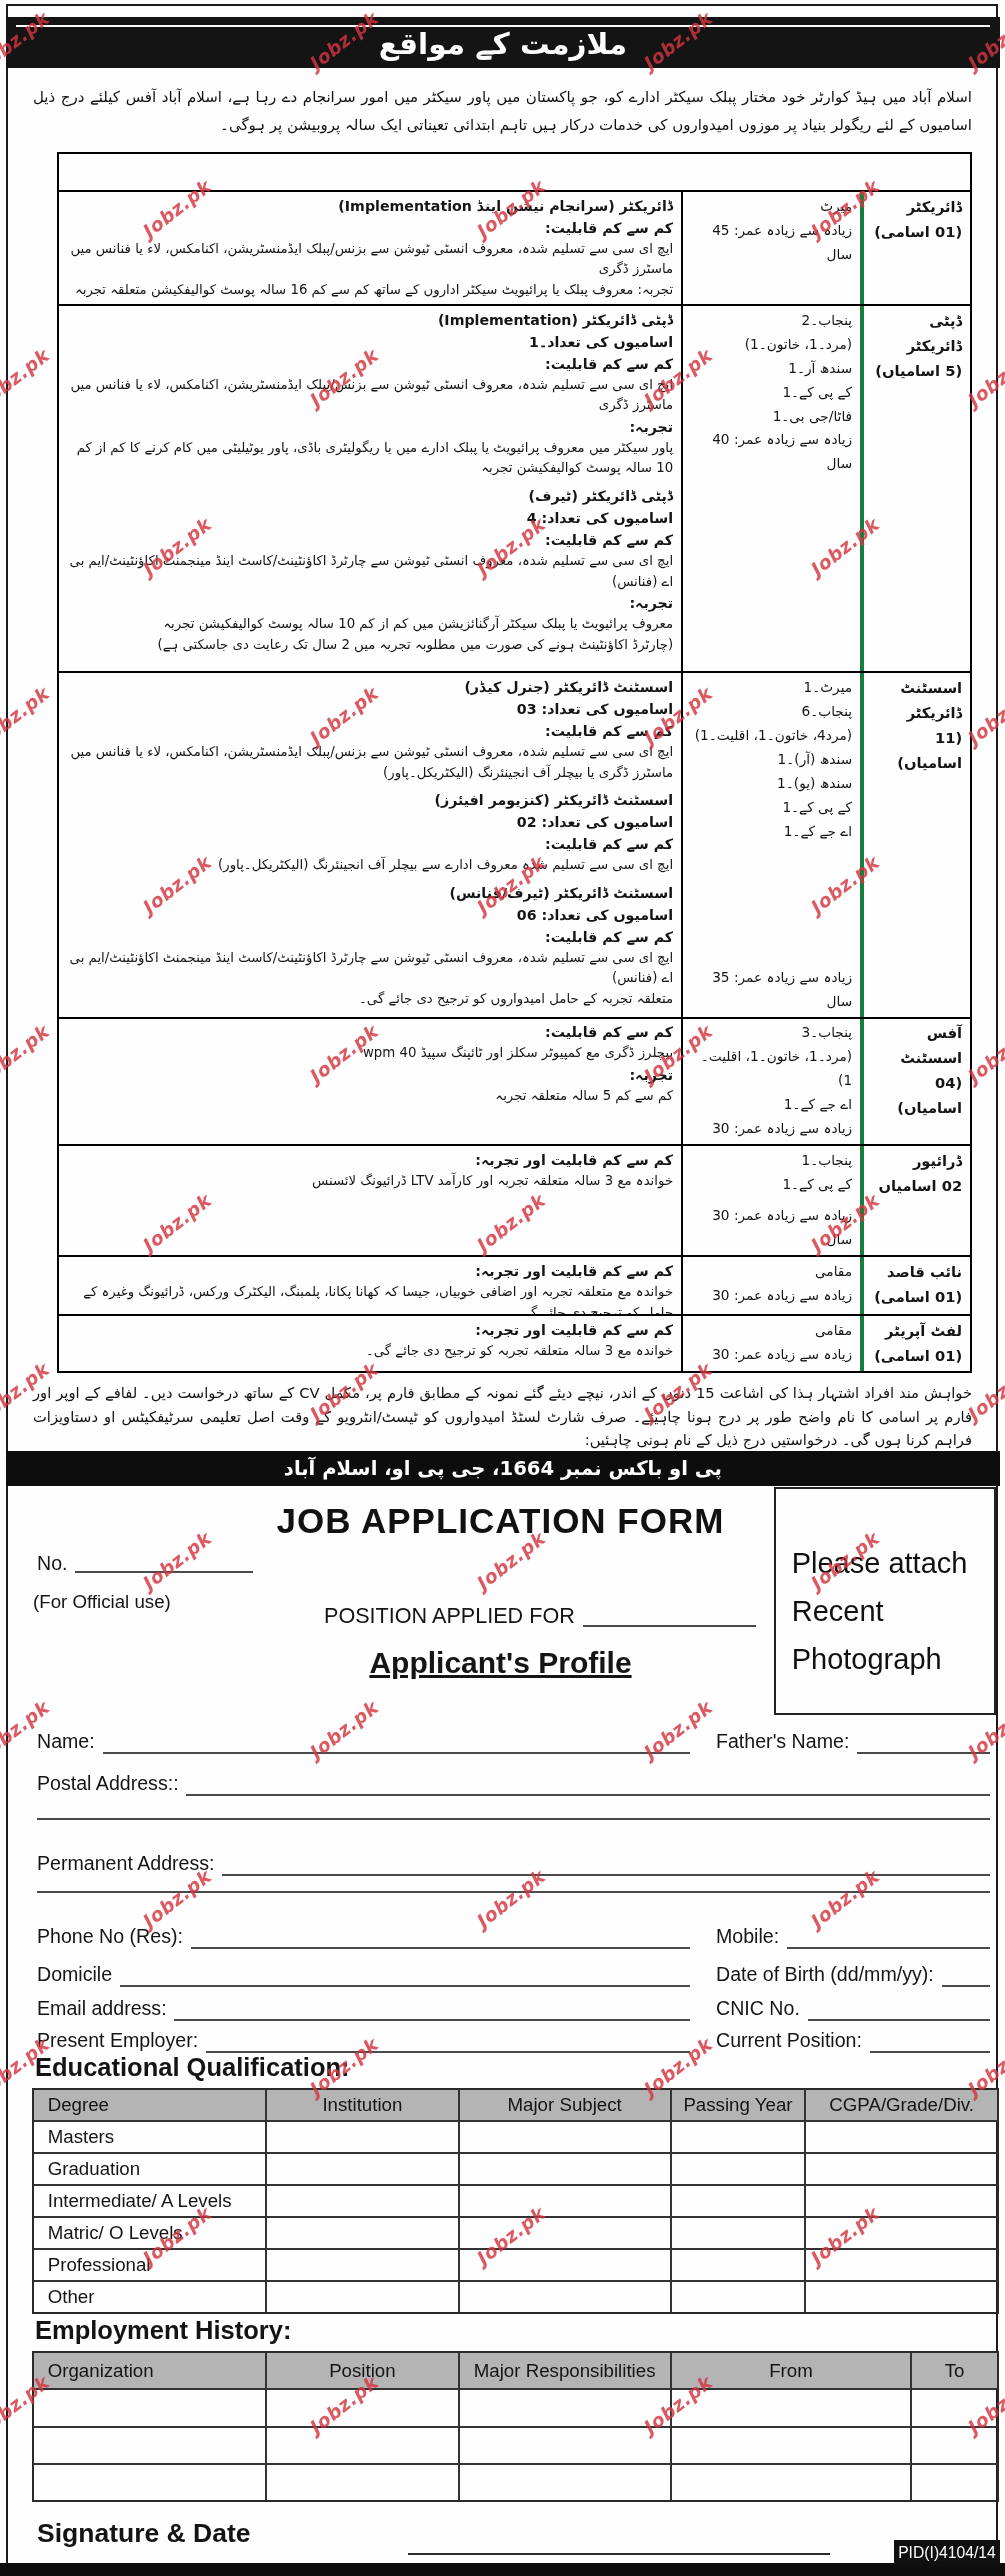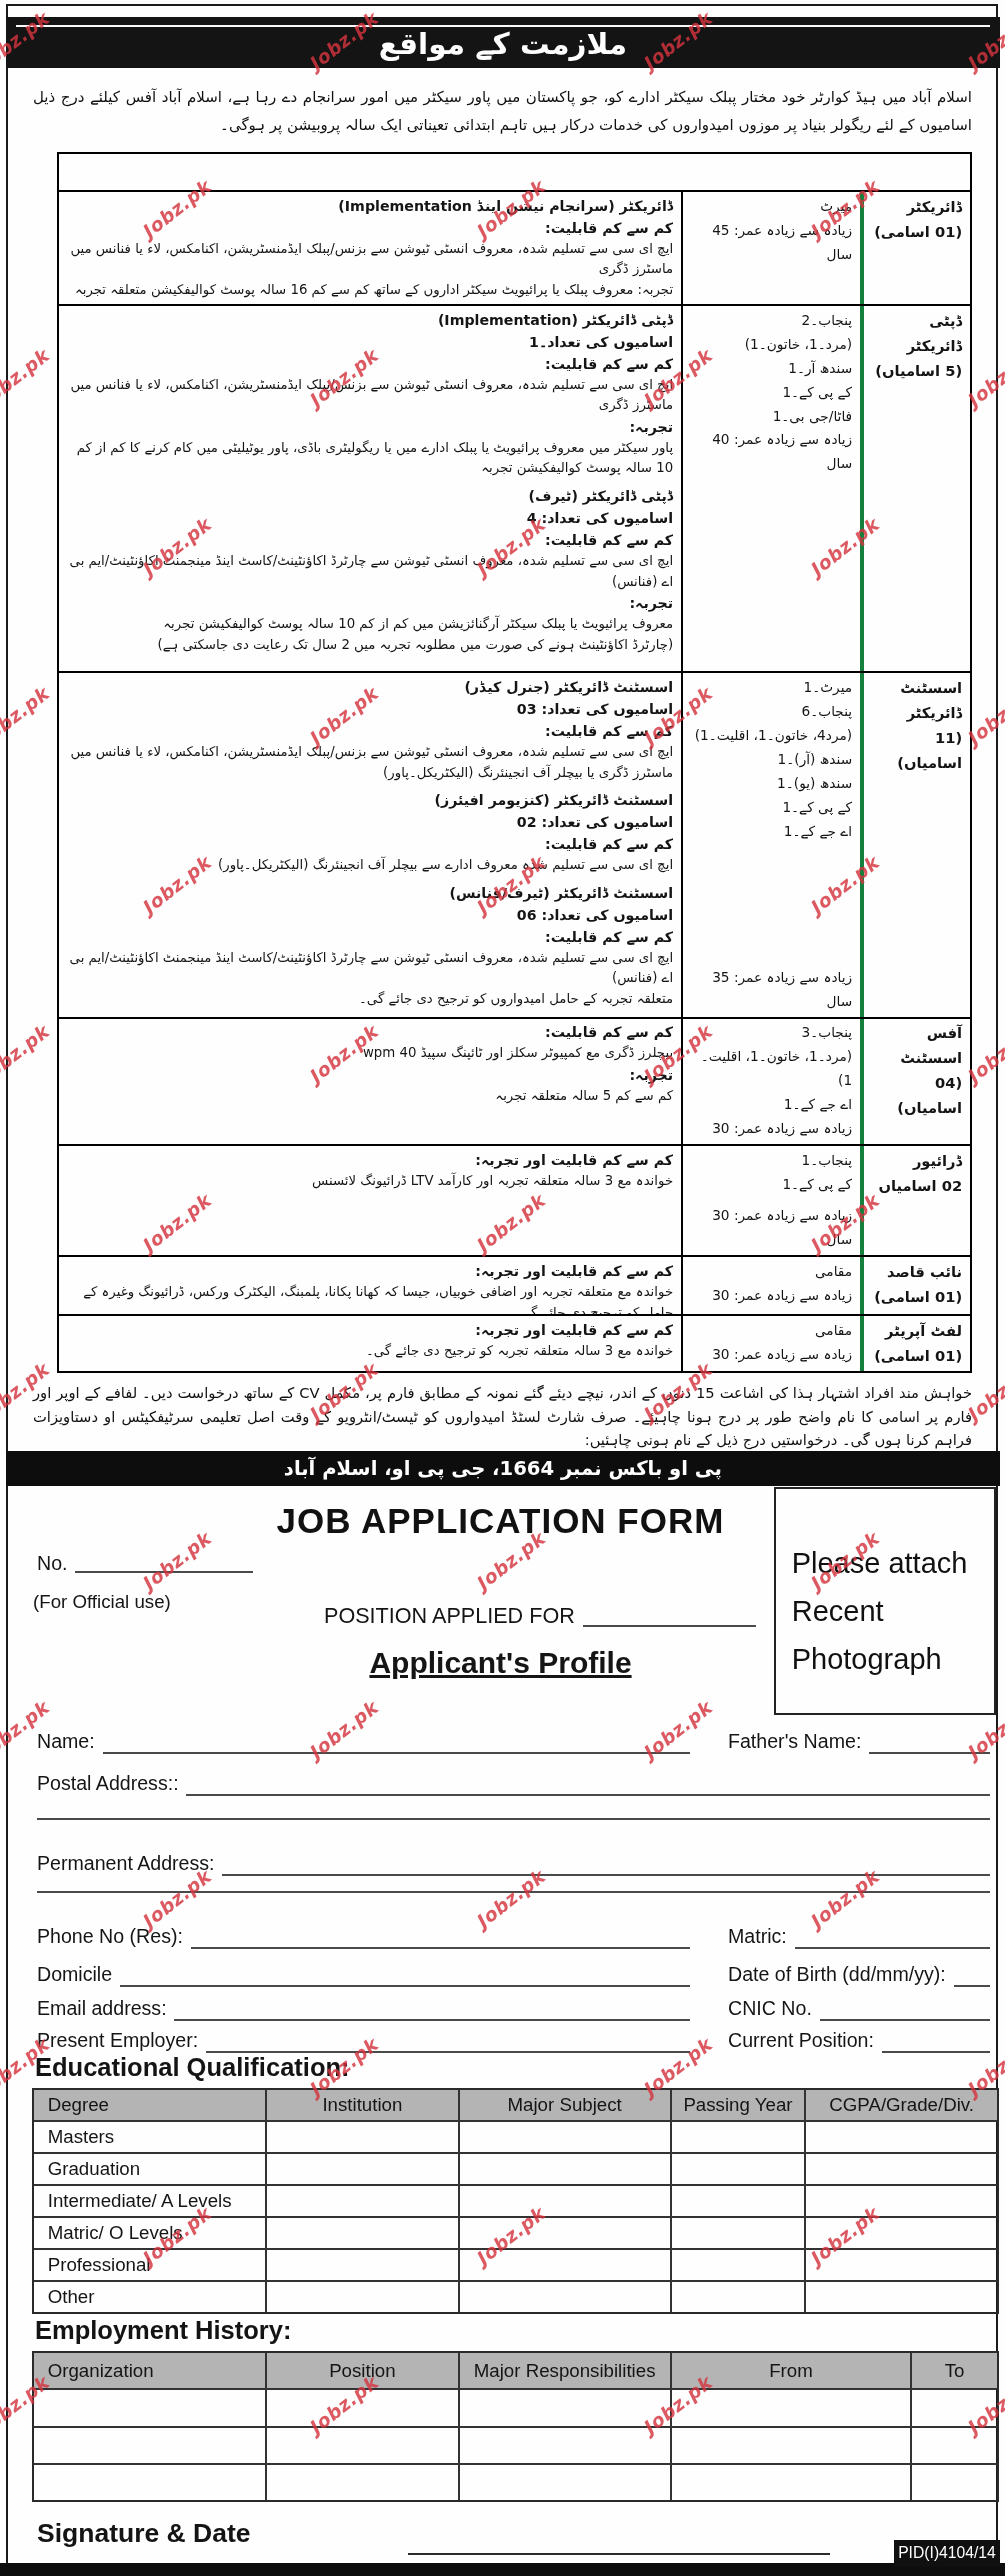--- a/index.html
+++ b/index.html
@@ -41,21 +41,21 @@
   .photo-box{position:absolute;left:774px;top:1487px;width:222px;height:228px;border:2px solid #222;
     box-sizing:border-box;padding:51px 0 0 15.7px;font-size:29px;line-height:1.65;color:#111;}
   .no-row{position:absolute;left:37px;top:1552px;width:216px;display:flex;font-size:19.6px;}
   .official{position:absolute;left:33px;top:1591px;font-size:18.7px;}
   .pos-row{position:absolute;left:324px;top:1603px;width:432px;display:flex;font-size:21.6px;}
   .fline{flex:1;border-bottom:2px solid #4a4a4a;margin:0 0 2px 7.9px;}
   .profile-heading{position:absolute;left:147px;top:1646px;width:707px;text-align:center;
     font-size:30px;font-weight:bold;text-decoration:underline;color:#151515;}
   .frow{position:absolute;left:37px;width:953px;display:flex;font-size:19.6px;height:25.5px;}
   .fhalf{display:flex;width:653px;}
-  .fhalf2{display:flex;flex:1;margin-left:38px;}
+  .fhalf2{display:flex;flex:1;margin-left:26px;}
   .contline{position:absolute;left:37px;width:953px;border-bottom:2px solid #4a4a4a;}
   .sec-heading{position:absolute;left:35px;font-size:25.5px;font-weight:bold;color:#141414;}
   .gtable{position:absolute;left:32px;width:967px;border:2.9px solid #2a2a2a;box-sizing:border-box;
     display:flex;flex-direction:column;}
   .g-row{display:flex;flex:1;}
   .g-row + .g-row{border-top:2px solid #333;}
   .g-head{background:#b4b4b4;}
   .gcell{box-sizing:border-box;padding:3.9px 0 3.9px 13.7px;font-size:18.7px;display:flex;align-items:center;overflow:hidden;}
   .gcell + .gcell{border-left:2px solid #333;}
   .g-head .gcell{justify-content:center;padding-left:0;}
@@ -276,21 +276,21 @@
     <span class="fline"></span>
   </div>
   <div class="contline" style="top:1891px"></div>
 
   <div class="frow" style="top:1925px">
     <div class="fhalf">
       <span>Phone No (Res):</span>
       <span class="fline"></span>
     </div>
     <div class="fhalf2">
-      <span>Matric:</span>
+      <span>Mobile:</span>
       <span class="fline"></span>
     </div>
   </div>
 
   <div class="frow" style="top:1963px">
     <div class="fhalf">
       <span>Domicile</span>
       <span class="fline"></span>
     </div>
     <div class="fhalf2">

